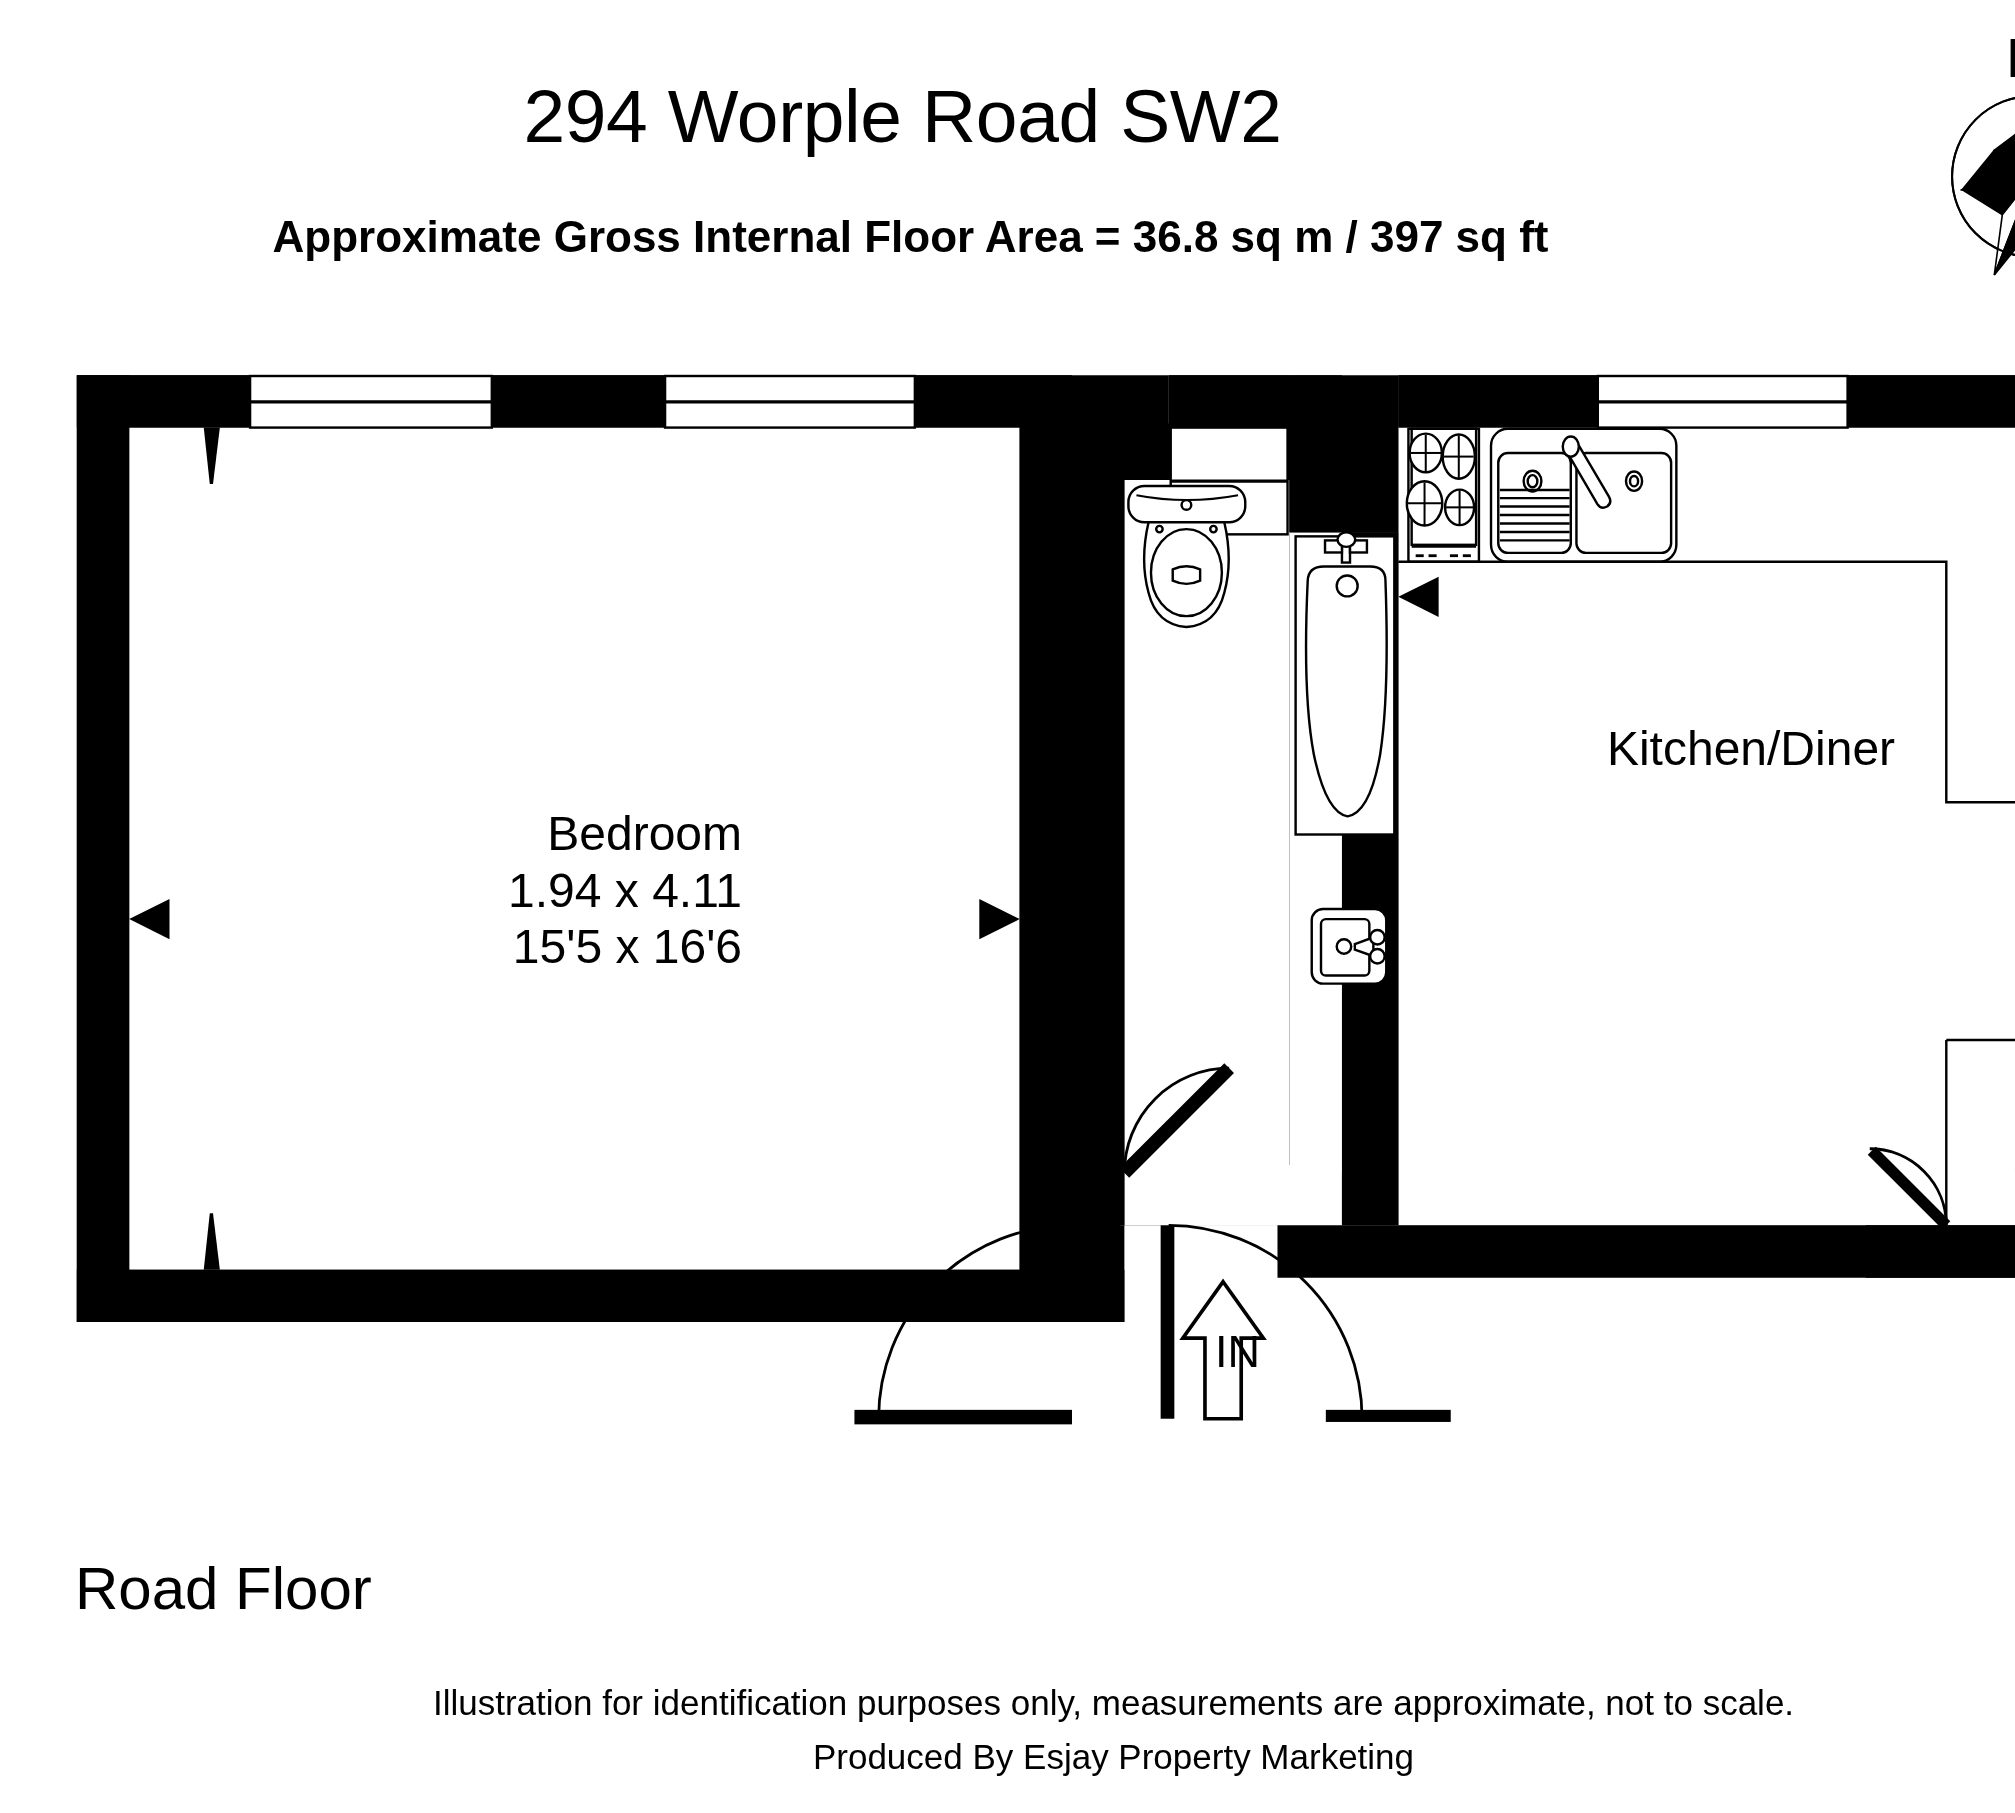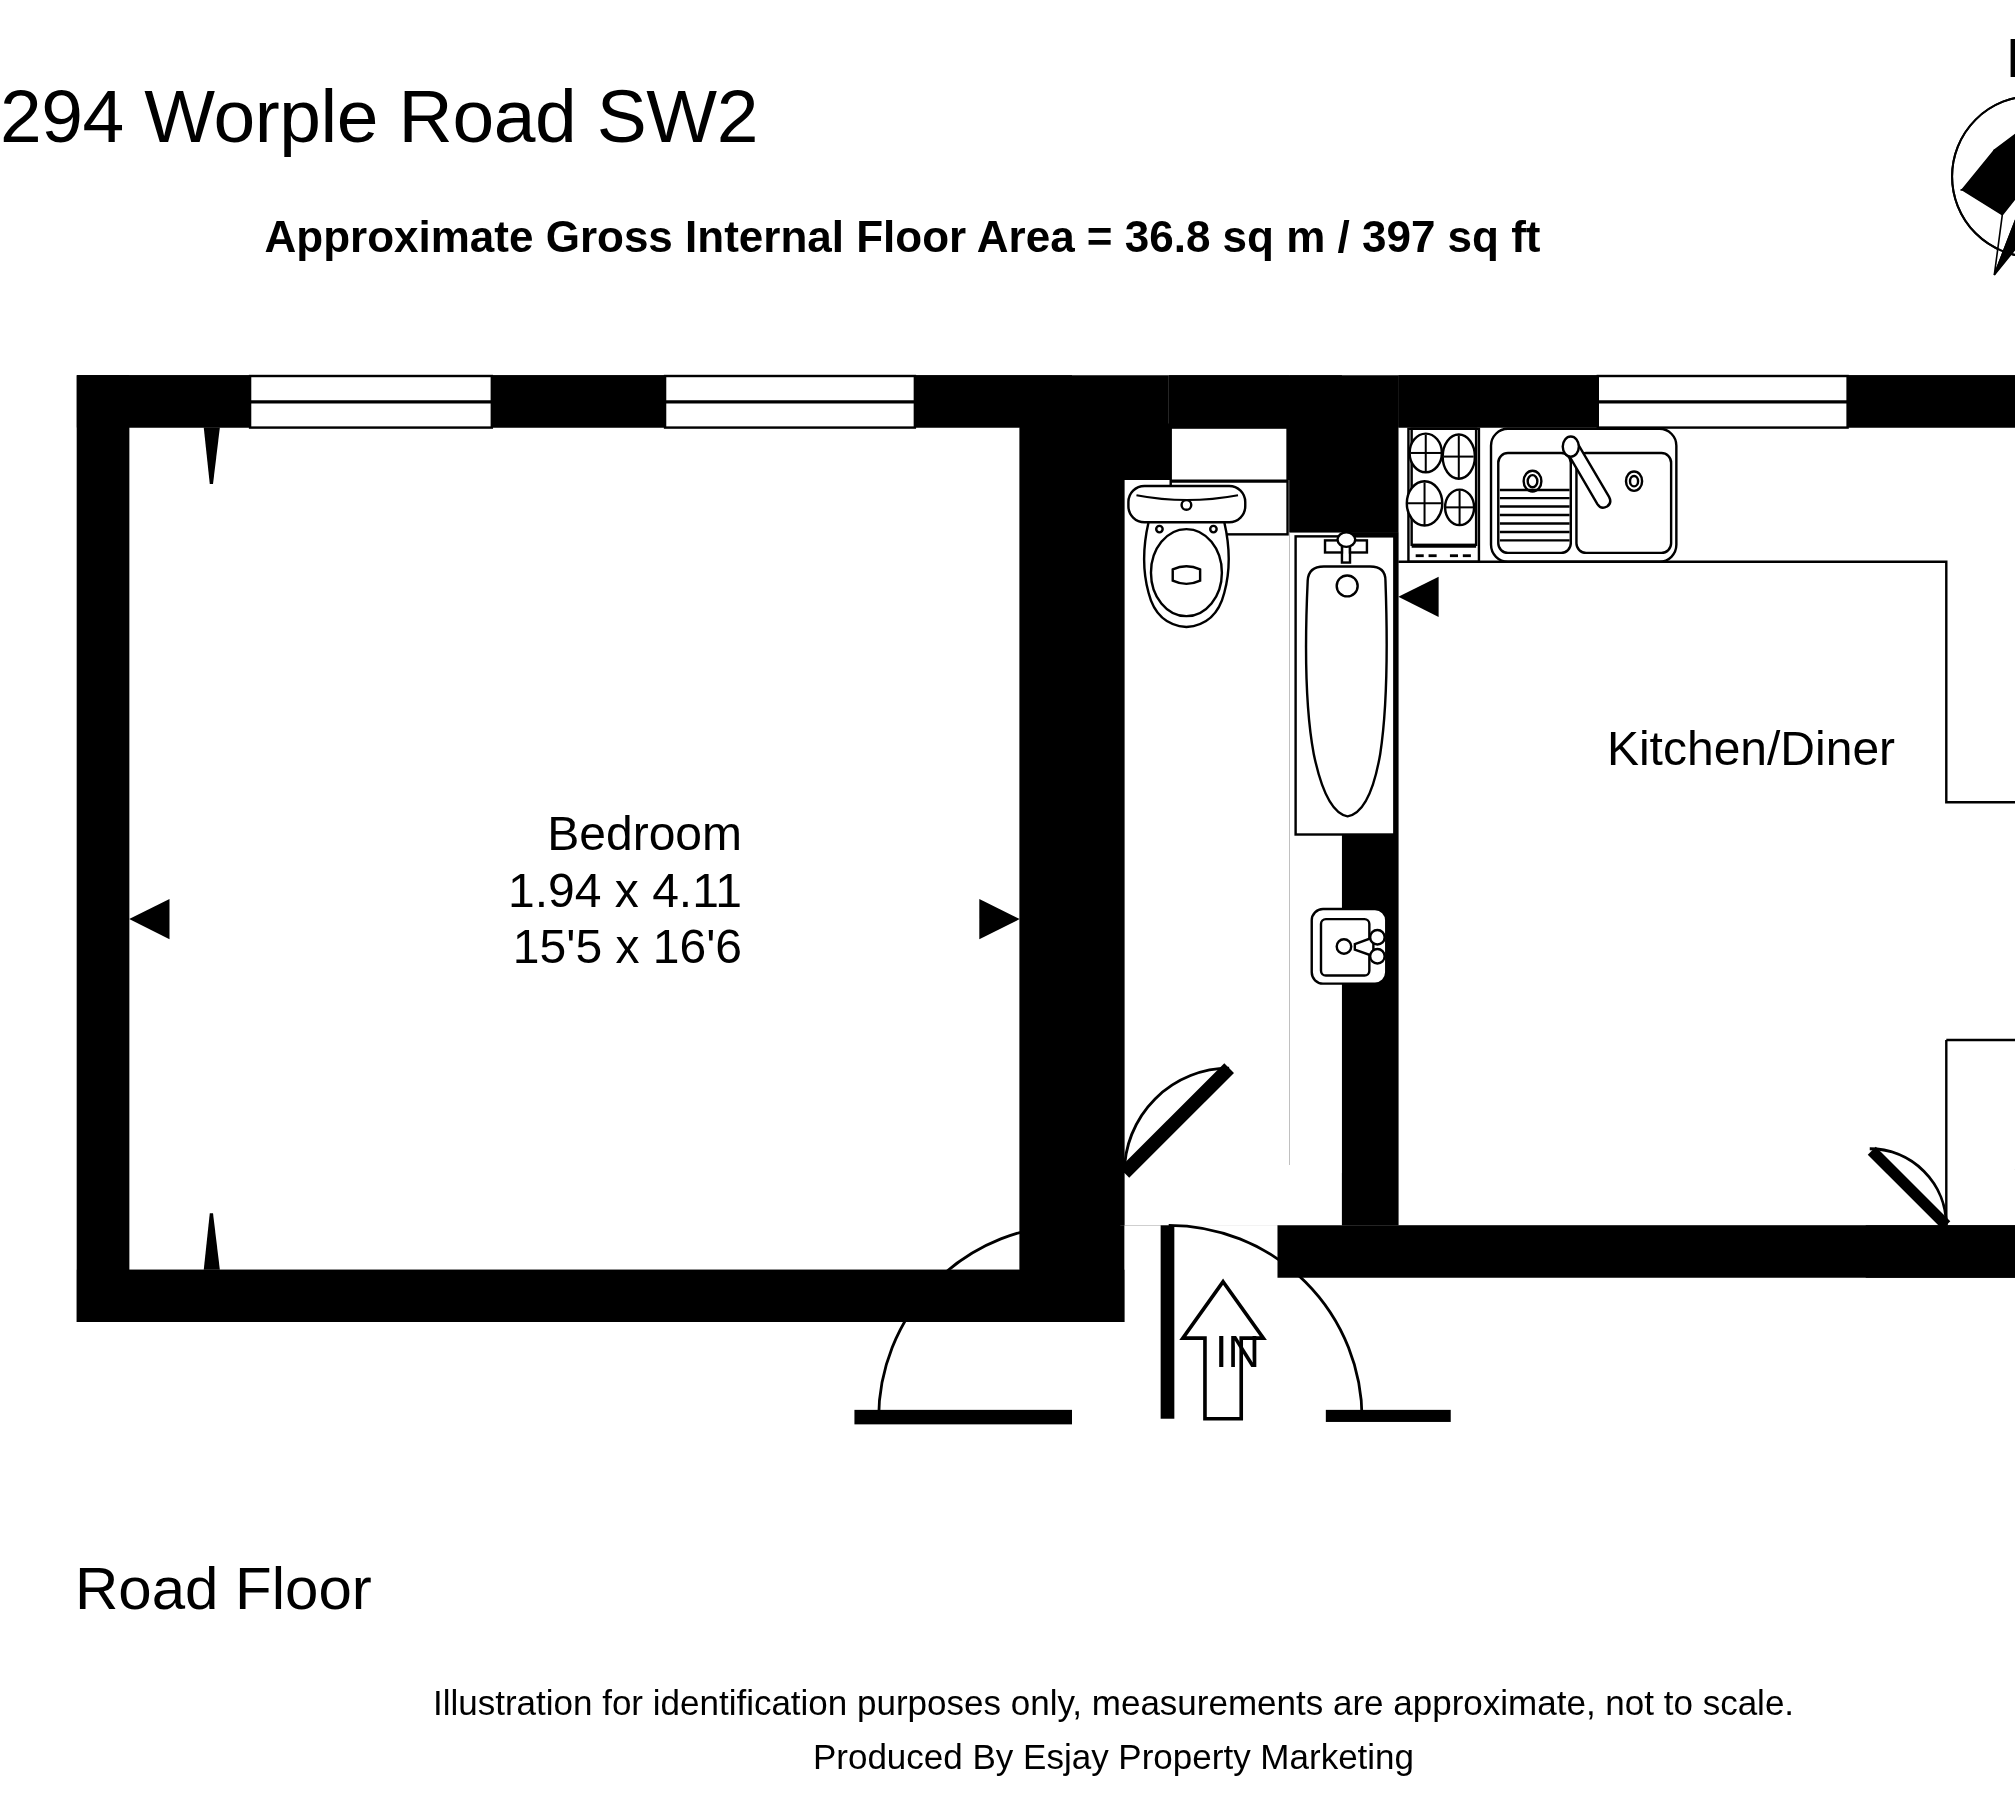--- a/index.html
+++ b/index.html
@@ -18,21 +18,21 @@
   #sheet {
     position: absolute;
     inset: 0;
     width: 2227px;
     height: 1814px;
   }
   .txt-title {
     position: absolute;
     left: 0;
     width: 1805px;
-    text-align: left;
+    text-align: center;
     font-size: 75px;
     font-weight: 400;
     letter-spacing: -0.4px;
     white-space: nowrap;
   }
   .txt-subtitle {
     position: absolute;
     left: 0;
     width: 1805px;
     text-align: center;
@@ -86,21 +86,21 @@
   }
   svg { display: block; }
 </style>
 </head>
 <body>
 
 <div id="sheet">
 
   <div class="txt-title" style="top:73px;">294 Worple Road SW2</div>
 
-  <div class="txt-subtitle" style="top:212px;">Approximate Gross Internal Floor Area = 36.8 sq m / 397 sq ft</div>
+  <div class="txt-subtitle" style="top:212px;padding-left:8px;">Approximate Gross Internal Floor Area = 36.8 sq m / 397 sq ft</div>
 
   <div class="compass-wrap" style="left:1946px; top:30px;">
     <div class="compass-n">N</div>
     <svg width="173" height="189" viewBox="0 0 430 470" style="position:absolute;left:0;top:60px;">
       <circle cx="215" cy="215" r="200" fill="#ffffff" stroke="#000000" stroke-width="5"></circle>
 
       <g stroke="#000000" stroke-width="4">
 
         <polygon points="215,215 280,30 300,215" fill="#000000"></polygon>
         <polygon points="215,215 300,215 280,30" fill="#ffffff"></polygon>

